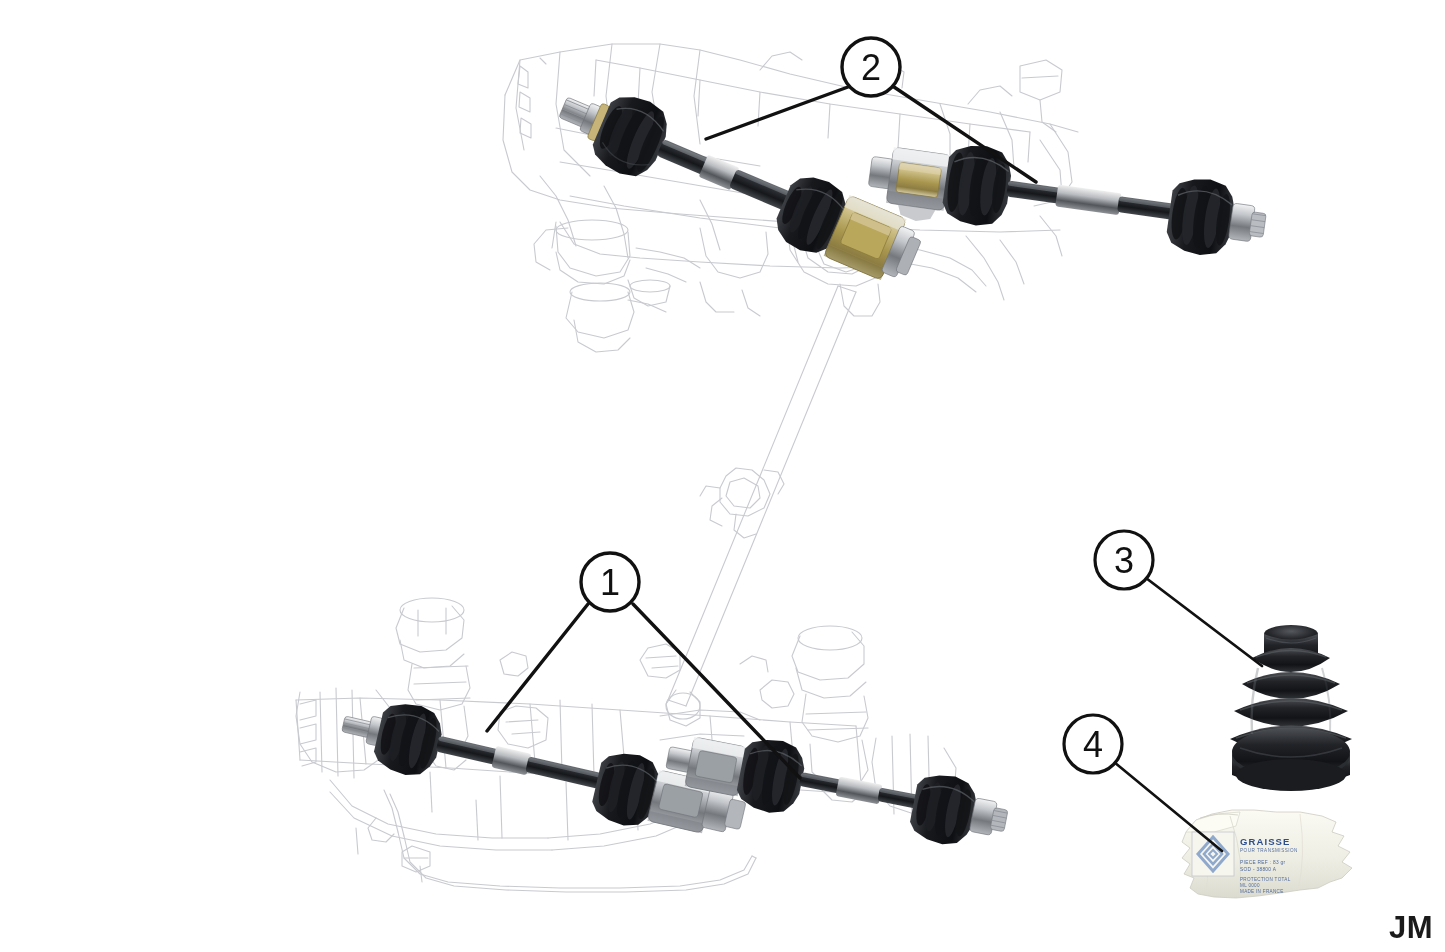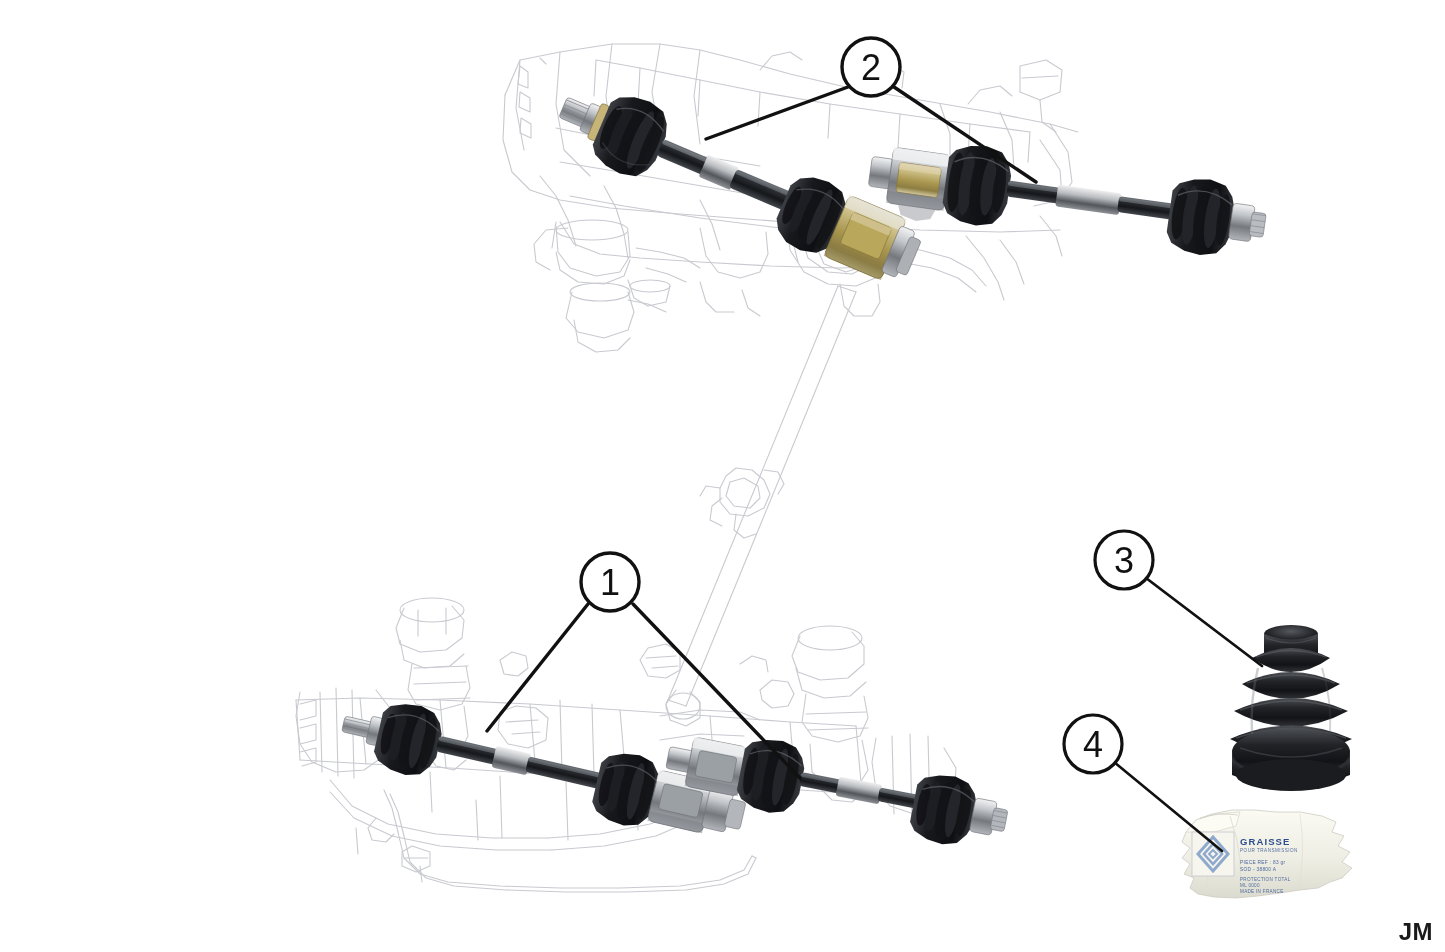--- a/index.html
+++ b/index.html
@@ -22,21 +22,21 @@
     position: absolute;
     left: 0; top: 0;
     width: 1445px;
     height: 952px;
   }
   .watermark {
     position: absolute;
     right: 12px;
     bottom: 6px;
     font-family: "Liberation Sans", sans-serif;
-    font-size: 24px;
+    font-size: 31px;
     font-weight: bold;
     letter-spacing: 0.5px;
     color: #1a1a1a;
     user-select: none;
   }
 </style>
 </head>
 <body>
 
 <div id="stage">

